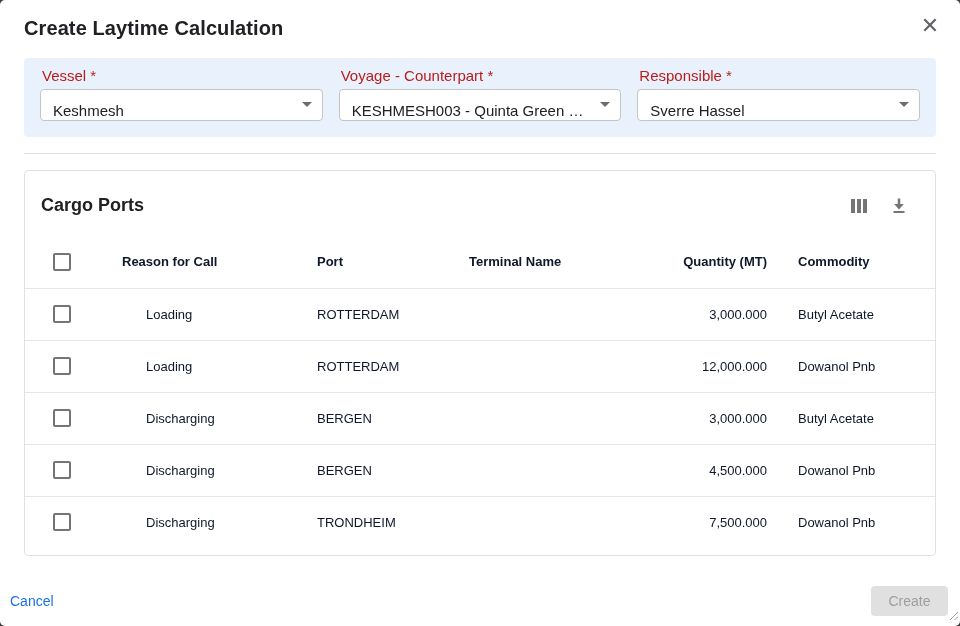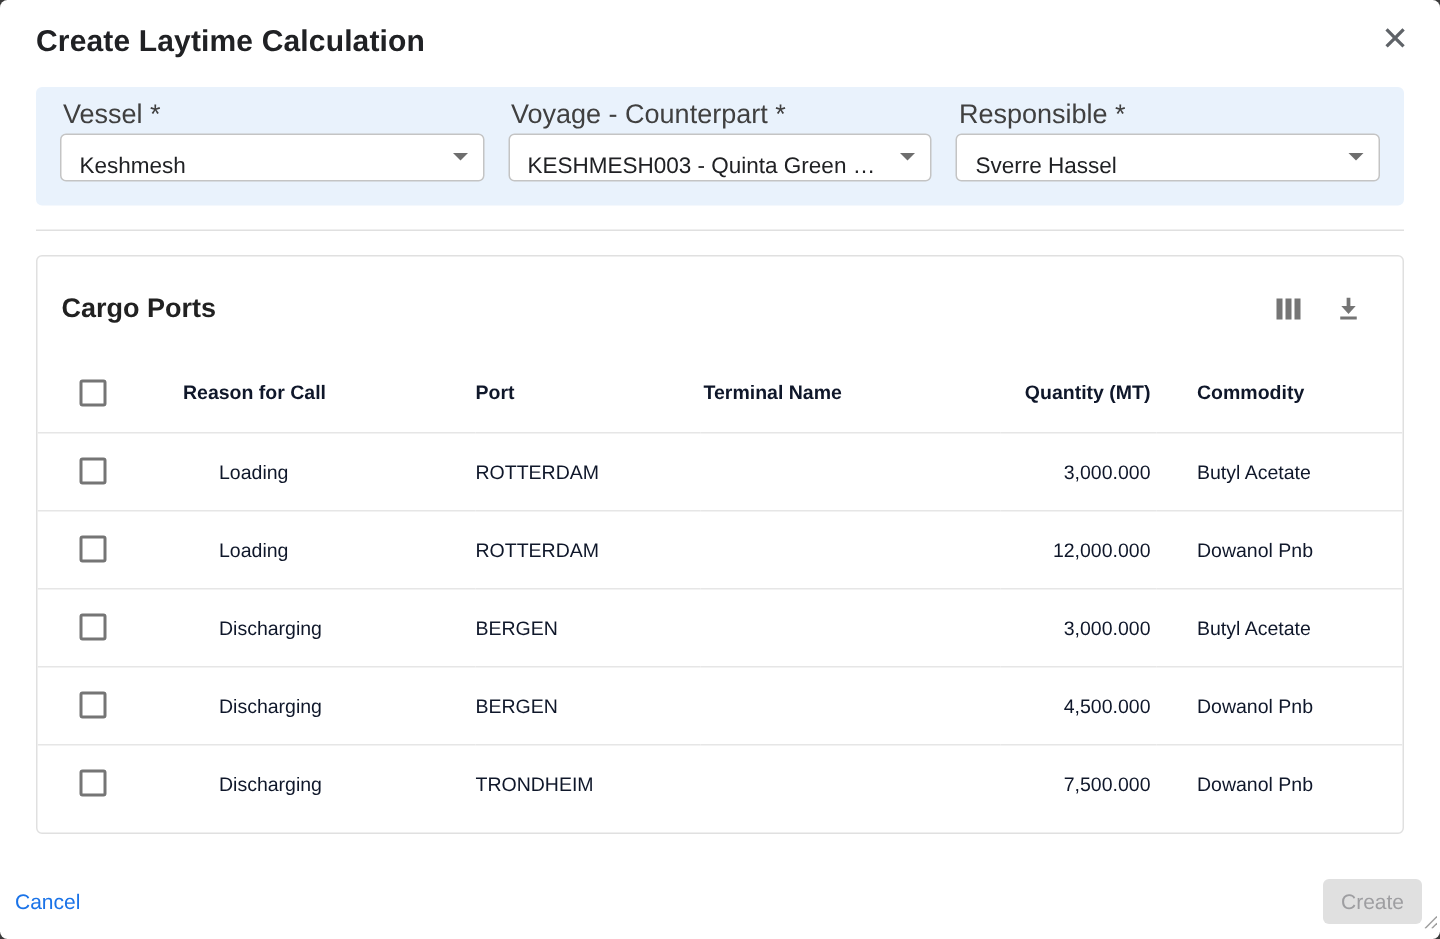--- a/index.html
+++ b/index.html
@@ -35,21 +35,21 @@
   .panel {
     margin:16px 24px 0;
     height:79px;
     background:#e9f2fc;
     border-radius:4px;
     padding:8px 16px 14px;
     display:flex; gap:16px;
   }
   .field { flex:1; min-width:0; }
   .field-label {
-    font-size:18px; color:#404040;
+    font-size:15px; color:#b91c1c;
     margin:3px 0 6px 2px; line-height:14px;
   }
   .select {
     height:32px; background:#fff;
     border:1px solid #c4c4c4; border-radius:4px;
     display:flex; align-items:flex-start; justify-content:space-between;
     padding:12px 10px 0 12px;
     font-size:15px; color:#202124;
     cursor:pointer;
   }
@@ -111,21 +111,21 @@
     display:flex; justify-content:space-between; align-items:center;
     padding:20px 12px 0 0;
   }
   .cancel-btn {
     background:none; border:none;
     font-size:14px; font-weight:500; color:#1a73e8;
     padding:8px 10px; margin-right:12px;
     cursor:pointer; font-family:inherit;
   }
   .create-btn {
-    width:66px; height:30px;
+    width:77px; height:30px;
     background:#e0e0e0; border:none; border-radius:4px;
     font-size:14px; font-weight:500; color:#9e9ea1;
     font-family:inherit; cursor:default;
   }
   .resize-handle { position:absolute; right:2px; bottom:2px; }
 </style>
 </head>
 <body>
 
 <div class="modal">

